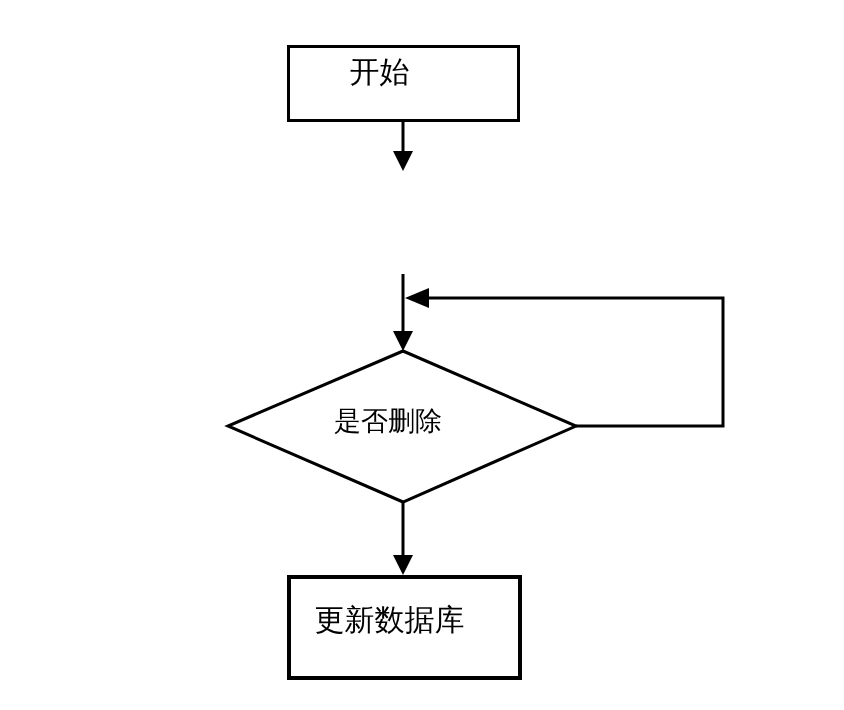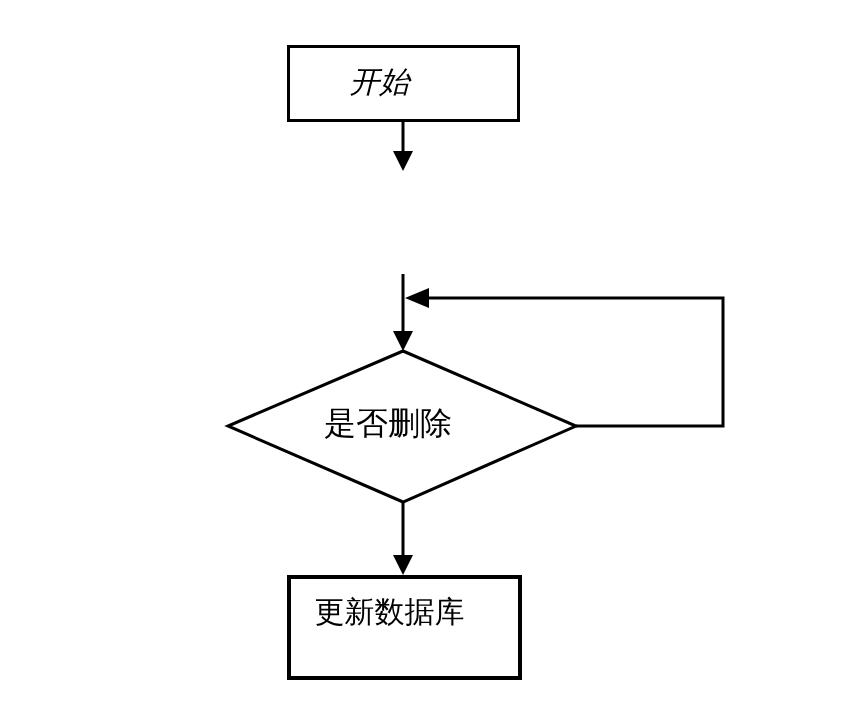--- a/index.html
+++ b/index.html
@@ -28,35 +28,35 @@
     color: #000000;
   }
   .node .lbl {
     display: block;
     text-align: center;
     font-size: 30px;
     line-height: 1.15;
     white-space: nowrap;
   }
   #node-start { left: 287px; top: 45px; width: 233px; height: 77px; }
-  #node-start .lbl { padding-top: 17px; transform: translateX(-24px); font-style: italic; }
+  #node-start .lbl { padding-top: 7px; transform: translateX(-24px); }
 
   #node-select { left: 228px; top: 171px; width: 350px; height: 103px; }
   #node-select .lbl { padding-top: 10px; transform: translateX(-32px); }
 
   #node-update { left: 287px; top: 575px; width: 235px; height: 105px; border-width: 4px; }
-  #node-update .lbl { padding-top: 16px; transform: translateX(-15px); }
+  #node-update .lbl { padding-top: 24px; transform: translateX(-15px); }
 
   #decision-label {
     position: absolute;
     left: 228px;
     top: 405px;
     width: 348px;
     text-align: center;
-    font-size: 32px;
+    font-size: 27px;
     line-height: 1.15;
     color: #000000;
     transform: translateX(-14px);
     white-space: nowrap;
   }
 </style>
 </head>
 <body>
 
 <div id="canvas">

